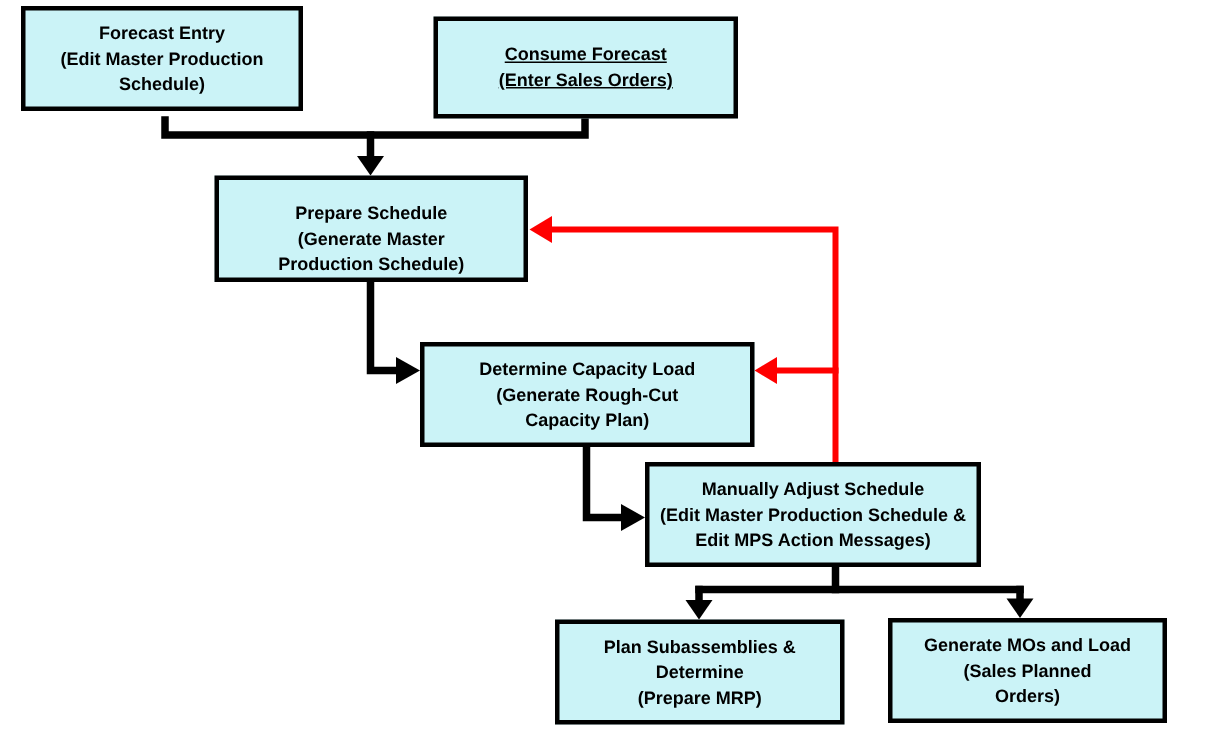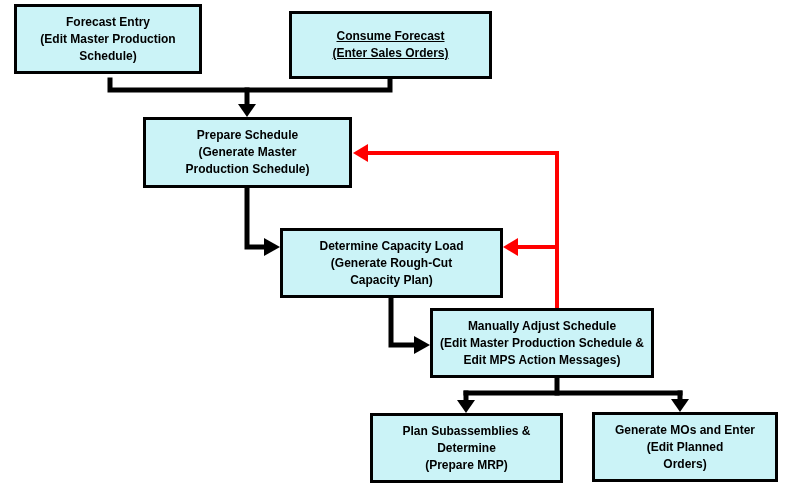--- a/index.html
+++ b/index.html
@@ -93,21 +93,21 @@
     <div class="bl">Forecast Entry</div>
     <div class="bl">(Edit Master Production</div>
     <div class="bl">Schedule)</div>
   </div>
 
   <div class="node" style="left:289px; top:11px; width:203px; height:68px;text-decoration:underline;">
     <div class="bl">Consume Forecast</div>
     <div class="bl">(Enter Sales Orders)</div>
   </div>
 
-  <div class="node" style="left:143px; top:117px; width:209px; height:71px;">
+  <div class="node" style="left:143px; top:117px; width:209px; height:71px;justify-content:flex-end;">
     <div class="bl">Prepare Schedule</div>
     <div class="bl">(Generate Master</div>
     <div class="bl">Production Schedule)</div>
   </div>
 
   <div class="node" style="left:280px; top:228px; width:223px; height:70px;">
     <div class="bl">Determine Capacity Load</div>
     <div class="bl">(Generate Rough-Cut</div>
     <div class="bl">Capacity Plan)</div>
   </div>
@@ -118,18 +118,18 @@
     <div class="bl">Edit MPS Action Messages)</div>
   </div>
 
   <div class="node" style="left:370px; top:413px; width:193px; height:70px;text-align:right;">
     <div class="bl">Plan Subassemblies &amp;</div>
     <div class="bl">Determine</div>
     <div class="bl">(Prepare MRP)</div>
   </div>
 
   <div class="node" style="left:592px; top:412px; width:186px; height:70px;">
-    <div class="bl">Generate MOs and Enter</div>
-    <div class="bl">(Edit Planned</div>
+    <div class="bl">Generate MOs and Load</div>
+    <div class="bl">(Sales Planned</div>
     <div class="bl">Orders)</div>
   </div>
 
 </div>
 
 </body></html>

